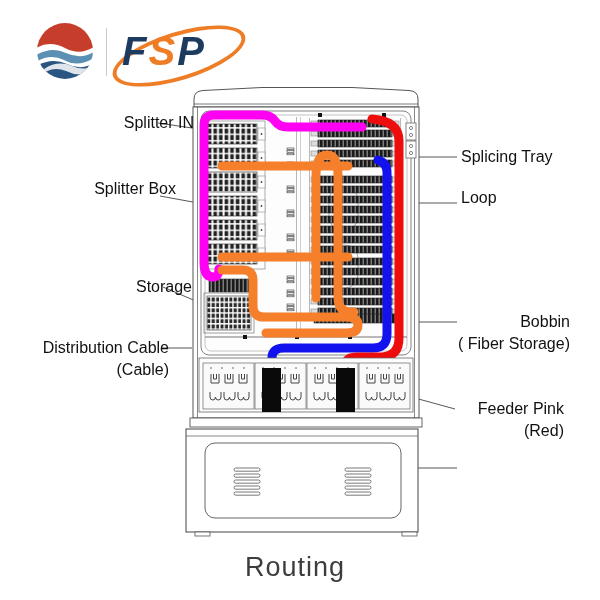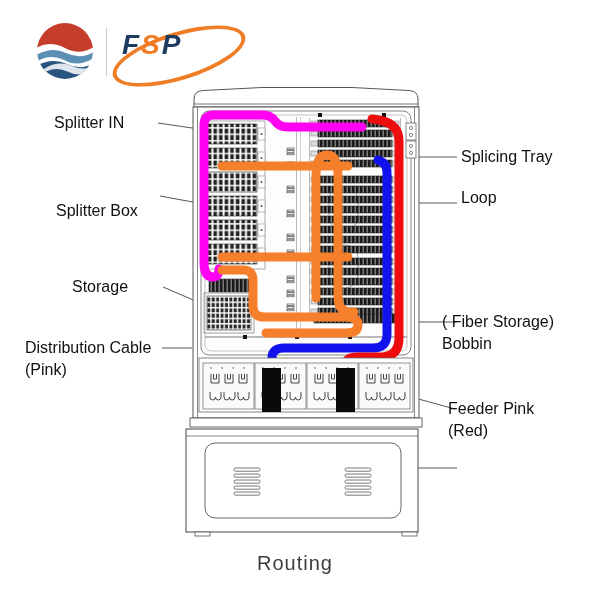--- a/index.html
+++ b/index.html
@@ -1,30 +1,30 @@
 <!DOCTYPE html>
 <html><head>
 <meta charset="utf-8">
 <style>
   html,body{margin:0;padding:0;background:#fff;}
   .canvas{position:relative;width:600px;height:600px;background:#fff;overflow:hidden;
           font-family:"Liberation Sans",sans-serif;color:#141414;}
   svg{position:absolute;left:0;top:0;}
   .lbl{position:absolute;font-size:16px;line-height:22px;white-space:nowrap;color:#111;text-align:center;}
-  .lbl.center{text-align:left;}
+  .lbl.center{text-align:right;}
   .title{position:absolute;left:200px;top:552px;width:190px;text-align:center;
-         font-size:20px;letter-spacing:1px;color:#3d3d3d;}
+         font-size:27px;letter-spacing:1px;color:#3d3d3d;}
   .logo{position:absolute;left:36px;top:20px;width:200px;height:66px;}
   .logo .mark{position:absolute;left:0;top:2px;width:58px;height:58px;}
   .logo .divider{position:absolute;left:70px;top:8px;width:1px;height:48px;background:#c9c9c9;}
   .logo .word{position:absolute;left:82px;top:8px;width:118px;height:50px;}
   .logo .swoosh{position:absolute;left:-8px;top:4px;width:130px;height:40px;
                 border:4px solid #ef7d26;border-radius:50%;transform:rotate(-17deg);}
   .logo .fsp{position:absolute;left:4px;top:1px;font-weight:bold;font-style:italic;
-             font-size:28px;letter-spacing:2px;color:#1d3a5f;}
+             font-size:40px;letter-spacing:2px;color:#1d3a5f;}
   .logo .fsp .s{color:#ef7d26;}
 </style>
 </head>
 <body>
 
 <div class="canvas">
 
   <div class="logo">
     <svg class="mark" viewBox="0 0 58 58">
       <clipPath id="lc">
@@ -305,31 +305,31 @@
         <rect x="345" y="474" width="26" height="3.2" rx="1.6" fill="#fff" stroke="#555" stroke-width="0.8"></rect>
         <rect x="345" y="480" width="26" height="3.2" rx="1.6" fill="#fff" stroke="#555" stroke-width="0.8"></rect>
         <rect x="345" y="486" width="26" height="3.2" rx="1.6" fill="#fff" stroke="#555" stroke-width="0.8"></rect>
         <rect x="345" y="492" width="26" height="3.2" rx="1.6" fill="#fff" stroke="#555" stroke-width="0.8"></rect>
       </g>
   </svg>
 
   <div class="lbl center" style="left:54px;top:112px;width:140px;">
     <div>Splitter IN</div>
   </div>
-  <div class="lbl center" style="left:56px;top:200px;width:120px;">Splitter  Box</div>
+  <div class="lbl center" style="left:56px;top:178px;width:120px;">Splitter  Box</div>
   <div class="lbl center" style="left:72px;top:276px;width:120px;">Storage</div>
   <div class="lbl center" style="left:25px;top:337px;width:144px;">
     <div>Distribution Cable</div>
-    <div>(Pink)</div>
+    <div>(Cable)</div>
   </div>
   <div class="lbl" style="left:461px;top:146px;">Splicing Tray</div>
   <div class="lbl" style="left:461px;top:187px;">Loop</div>
   <div class="lbl center" style="left:442px;top:311px;width:128px;">
+    <div>Bobbin</div>
     <div>( Fiber Storage)</div>
-    <div>Bobbin</div>
   </div>
   <div class="lbl center" style="left:448px;top:398px;width:116px;">
     <div>Feeder Pink</div>
     <div>(Red)</div>
   </div>
 
   <div class="title">Routing</div>
 </div>
 
 </body></html>

